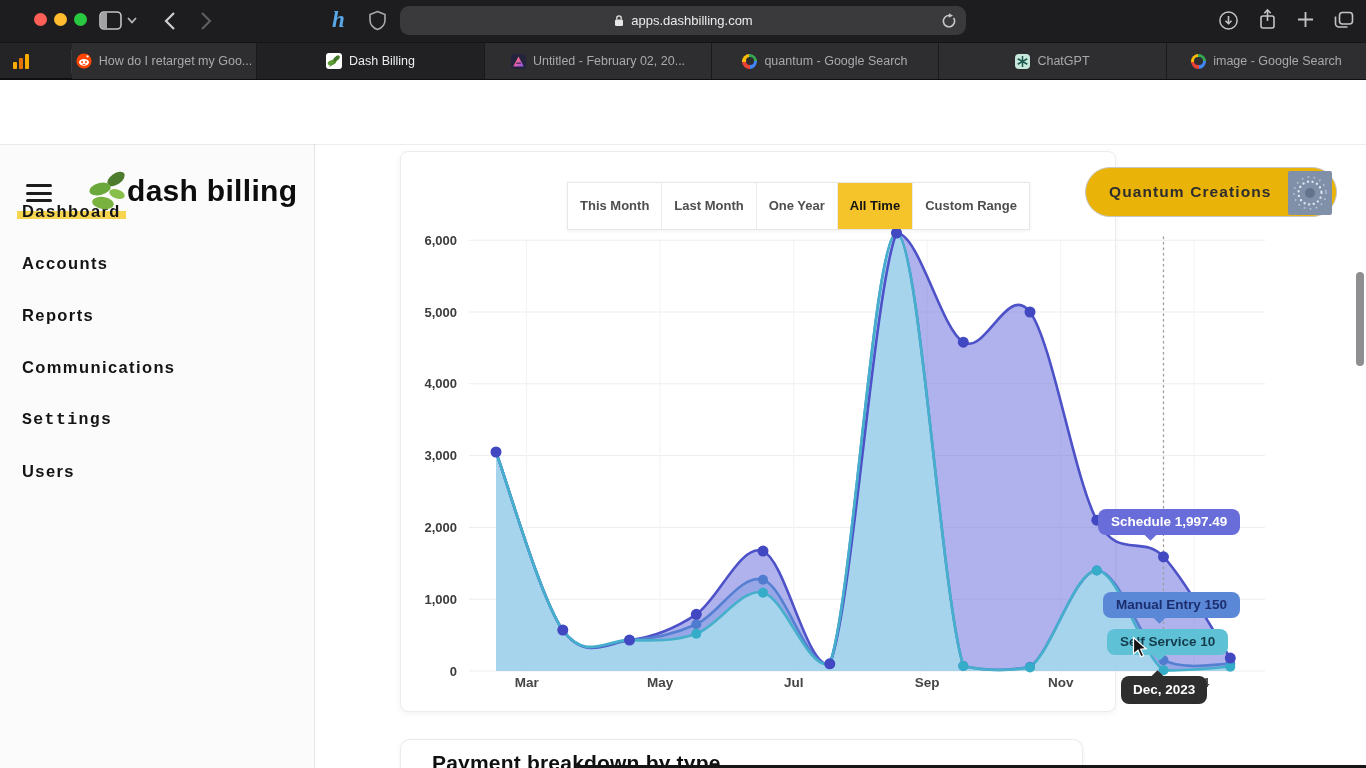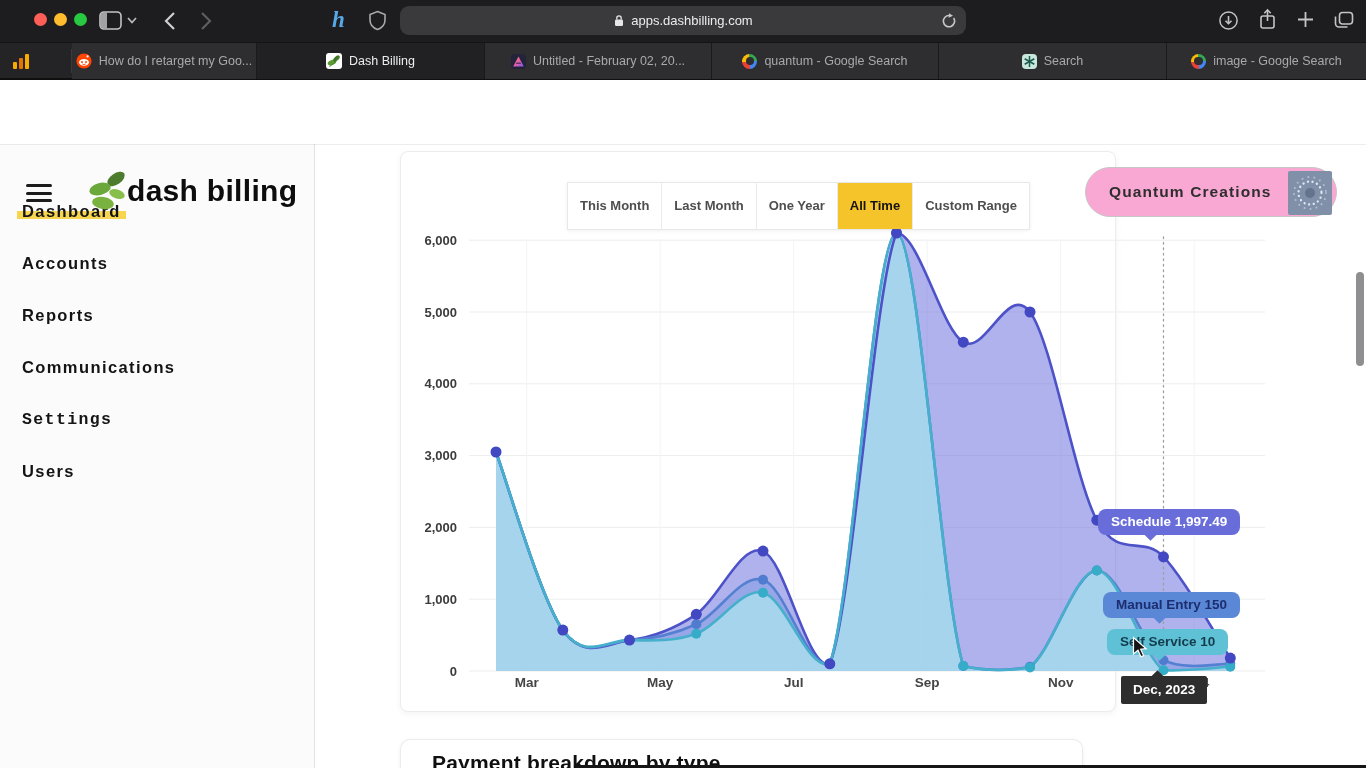--- a/index.html
+++ b/index.html
@@ -40,21 +40,21 @@
     align-items:center;justify-content:center;}
   .appa{width:15px;height:15px;border-radius:4px;background:#23233b;display:flex;
     align-items:center;justify-content:center;}
   
   .app-header{position:absolute;left:0;top:82px;width:1366px;height:62px;background:#fff;
     box-shadow:0 1px 0 rgba(0,0,0,0.07);z-index:5;}
   .hamburger{position:absolute;left:26px;top:102px;width:26px;height:20px;cursor:pointer;}
   .hamburger i{display:block;width:26px;height:3px;background:#1c1c1c;border-radius:2px;margin-bottom:4.5px;}
   .logo-text{position:absolute;left:127px;top:92px;font-size:30px;font-weight:800;
     color:#0d0d0d;letter-spacing:0.3px;}
-  .account-btn{position:absolute;left:1085px;top:85px;width:252px;height:50px;background:#f9a8d4;
+  .account-btn{position:absolute;left:1085px;top:85px;width:252px;height:50px;background:#eab308;
     border:1.5px solid #c6c6c6;border-radius:26px;display:flex;align-items:center;cursor:pointer;}
   .account-label{padding-left:23px;font-size:15.5px;letter-spacing:1.1px;color:#2e2e2e;font-weight:600;}
   .avatar{position:absolute;right:4px;top:3px;width:44px;height:44px;border-radius:2px;overflow:hidden;}
   
   .sidebar{position:absolute;left:0;top:144px;width:315px;height:624px;background:#fbfbfb;
     border-right:1px solid #e3e3e3;z-index:4;}
   .side-item{position:absolute;left:22px;font-size:16.5px;font-weight:700;letter-spacing:1.4px;
     color:#141414;cursor:pointer;white-space:nowrap;}
   .side-item.active span{background:linear-gradient(to bottom,transparent 50%,#f7d54f 50%,#f7d54f 96%,transparent 96%);
     padding:0 5px;margin-left:-5px;}
@@ -70,21 +70,21 @@
   #chart-svg{position:absolute;left:8px;top:77px;}
   #chart-svg text{font-family:"Liberation Sans",sans-serif;}
   
   .tip{position:absolute;padding:5px 13px 6px;border-radius:8px;font-size:13.5px;font-weight:600;
     white-space:nowrap;z-index:20;}
   .tip::after{content:'';position:absolute;width:9px;height:9px;background:inherit;
     transform:rotate(45deg);}
   .tip-schedule::after{bottom:-4px;left:48px;}
   .tip-manual::after{bottom:-4px;left:52px;}
   .tip-self::after{bottom:-4px;left:48px;}
-  .tip-date{border-radius:2px;font-weight:700;padding:6px 12px 7px;}
+  .tip-date{border-radius:8px;font-weight:700;padding:6px 12px 7px;}
   .tip-date::after{top:-4px;left:32px;}
   
   .scroll-thumb{position:absolute;right:2px;top:272px;width:8px;height:94px;background:#8f8f92;
     border-radius:4px;z-index:30;}
   .bottom-card{position:absolute;left:400px;top:739px;width:683px;height:29px;background:#fff;
     border:1px solid #ececee;border-bottom:none;border-radius:10px 10px 0 0;
     box-shadow:0 1px 4px rgba(0,0,0,0.06);}
   .bottom-title{position:absolute;left:31px;top:11px;font-size:21px;font-weight:800;color:#101010;
     letter-spacing:0.2px;white-space:nowrap;}
   .bottom-strip{position:absolute;left:576px;top:765px;width:790px;height:3px;background:#161616;z-index:40;}
@@ -224,21 +224,21 @@
       <div class="btab" style="width:228px;">
         <span class="gpt">
           <svg width="15" height="15">
               <g stroke="#1d5a4f" stroke-width="1.5">
                 <line x1="7.5" y1="2" x2="7.5" y2="13"></line>
                 <line x1="2.7" y1="4.75" x2="12.3" y2="10.25"></line>
                 <line x1="2.7" y1="10.25" x2="12.3" y2="4.75"></line>
               </g>
             </svg>
         </span>
-        <span class="t-title">Search</span>
+        <span class="t-title">ChatGPT</span>
       </div>
       <div class="btab" style="flex:1;">
         <span class="g-ring">
             <span class="g-core"></span>
           </span>
         <span class="t-title">image - Google Search</span>
       </div>
     </div>
   </div>
 

